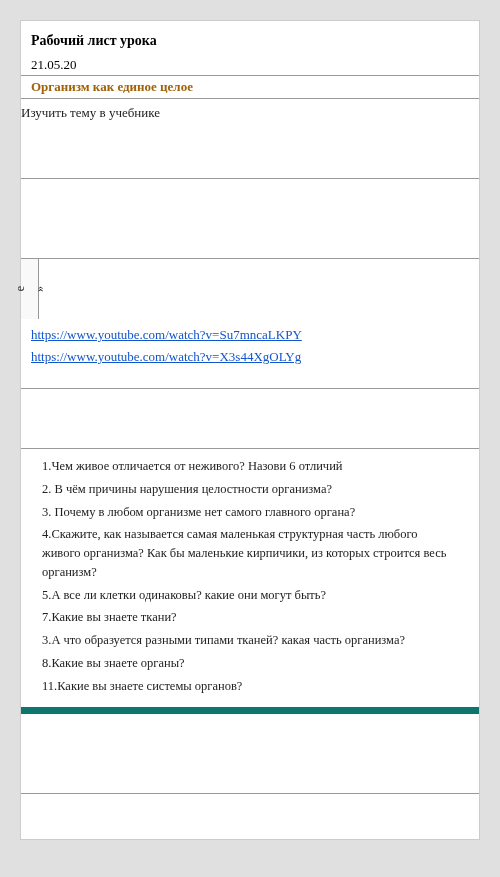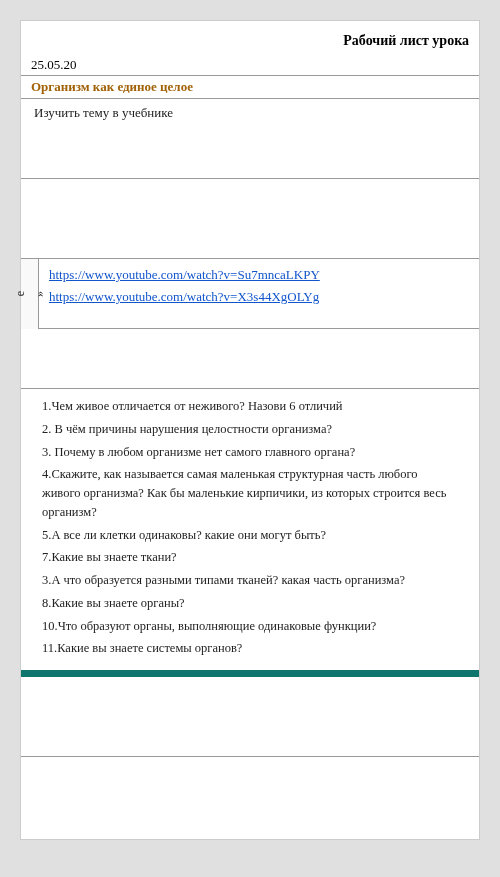--- a/index.html
+++ b/index.html
@@ -18,40 +18,40 @@
     }
     .page {
       width: 460px;
       background: #fff;
       margin: 20px auto;
       padding: 0;
       border: 1px solid #ccc;
       min-height: 820px;
     }
     .page-title {
-      text-align: right;
+      text-align: left;
       font-weight: bold;
       font-size: 14px;
       padding: 12px 10px 6px 10px;
     }
     .date-row {
       padding: 2px 10px 2px 10px;
       font-size: 13px;
       border-bottom: 1px solid #999;
     }
     .topic-row {
       padding: 3px 10px;
       font-size: 13px;
       color: #a16207;
       font-weight: bold;
       border-bottom: 1px solid #999;
     }
     .section {
       border-bottom: 1px solid #999;
-      padding: 6px 13px;
+      padding: 6px 0;
       min-height: 40px;
     }
     .section-text {
       font-size: 13px;
       color: #222;
     }
     .section-tall {
       min-height: 80px;
     }
     .section-medium {
@@ -83,21 +83,21 @@
     .left-label {
       writing-mode: vertical-rl;
       transform: rotate(180deg);
       font-size: 12px;
       color: #222;
       padding: 4px 2px;
       white-space: nowrap;
     }
     .row-with-label {
       display: flex;
-      flex-direction: row;
+      flex-direction: column;
     }
     .label-col {
       width: 18px;
       min-height: 60px;
       display: flex;
       align-items: center;
       justify-content: center;
       border-right: 1px solid #999;
       background: #f9f9f9;
     }
@@ -113,21 +113,21 @@
     }
   </style>
 </head>
 <body>
 
 <div class="page">
 
   <div class="page-title">Рабочий лист урока</div>
 
   <div class="date-row">
-    <span>25.05.20</span>
+    <span>21.05.20</span>
   </div>
 
   <div class="topic-row">
     <span>Организм как единое целое</span>
   </div>
 
   <div class="section section-tall">
     <span class="section-text">Изучить тему в учебнике</span>
   </div>
 
@@ -151,19 +151,18 @@
 
   <div class="questions-section">
     <div class="question-line">1.Чем живое отличается от неживого? Назови 6 отличий</div>
     <div class="question-line">2. В чём причины нарушения целостности организма?</div>
     <div class="question-line">3. Почему в любом организме нет самого главного органа?</div>
     <div class="question-line">4.Скажите, как называется самая маленькая структурная часть любого живого организма? Как бы маленькие кирпичики, из которых строится весь организм?</div>
     <div class="question-line">5.А все ли клетки одинаковы? какие они могут быть?</div>
     <div class="question-line">7.Какие вы знаете ткани?</div>
     <div class="question-line">3.А что образуется разными типами тканей? какая часть организма?</div>
     <div class="question-line">8.Какие вы знаете органы?</div>
-    <div class="question-line">10.Что образуют органы, выполняющие одинаковые функции?</div>
     <div class="question-line">11.Какие вы знаете системы органов?</div>
   </div>
 
   <div class="bottom-section bottom-section-tall"></div>
 
 </div>
 
 </body></html>

